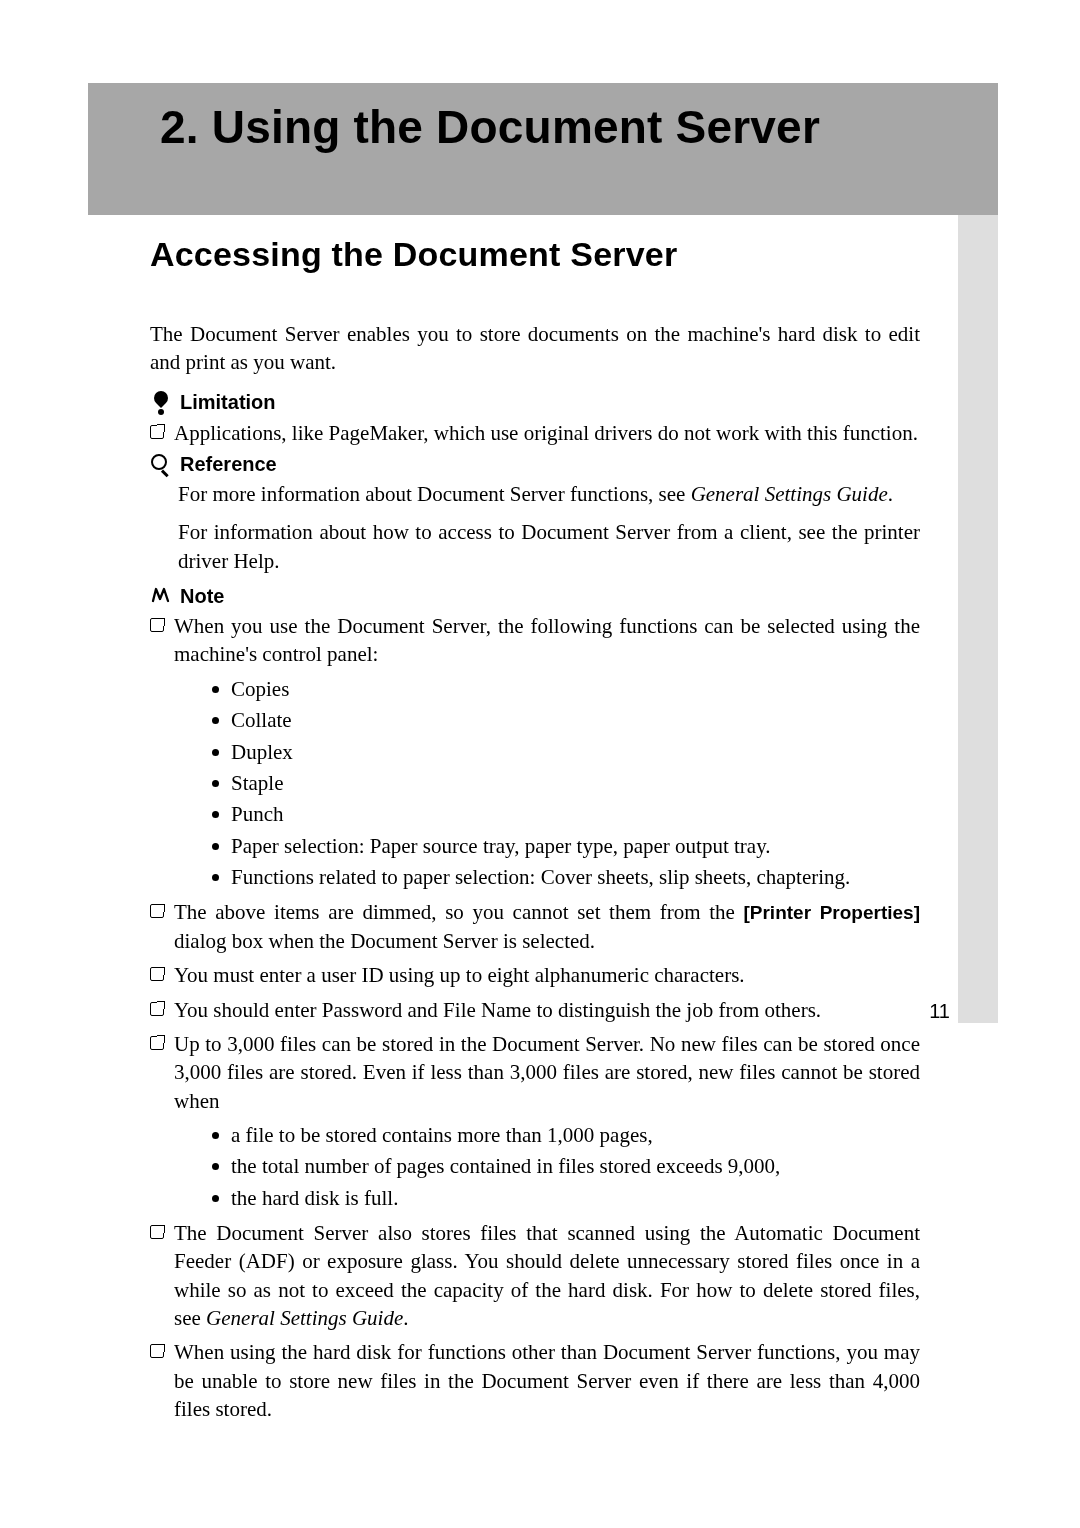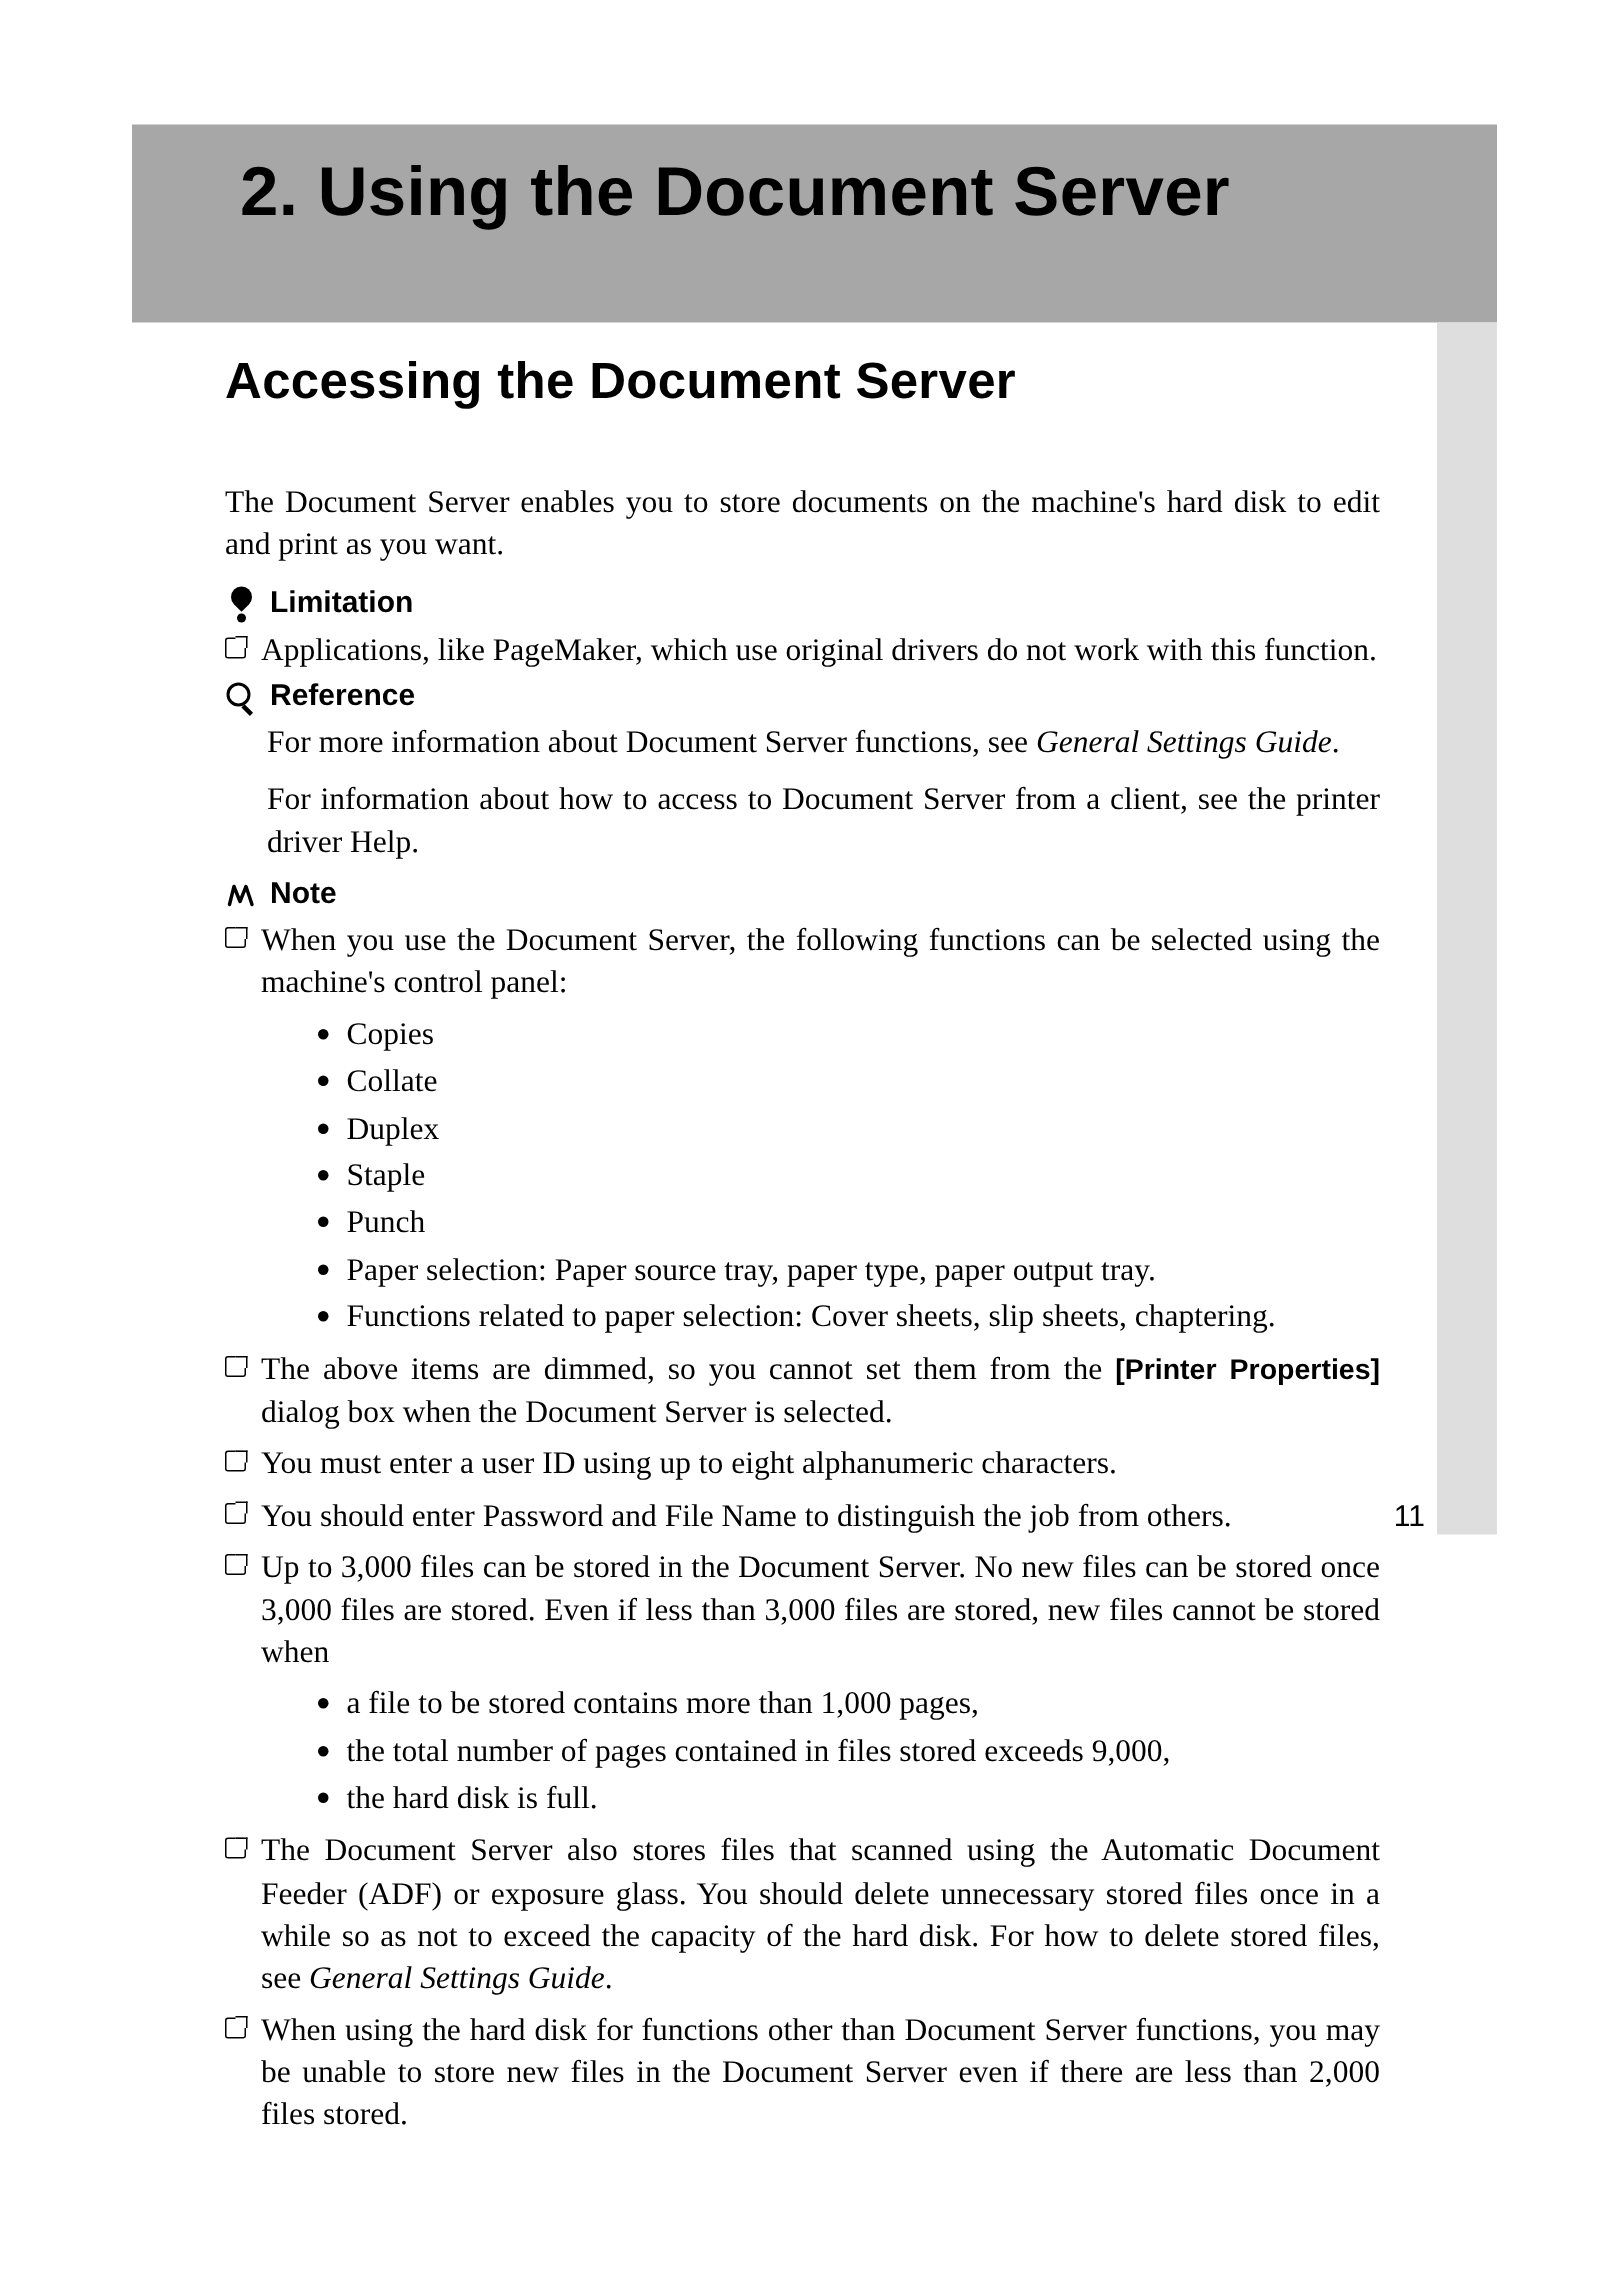--- a/index.html
+++ b/index.html
@@ -58,21 +58,20 @@
     letter-spacing: 0.2px;
   }
   .intro {
     font-size: 21px;
     line-height: 1.35;
     text-align: justify;
     margin-bottom: 14px;
   }
   .callout-row {
     display: flex;
-    align-items: center;
     gap: 8px;
     margin-top: 4px;
     margin-bottom: 4px;
   }
   .callout-label {
     font-family: Arial, Helvetica, sans-serif;
     font-weight: 700;
     font-size: 20px;
   }
   .icon-limitation {
@@ -307,19 +306,19 @@
 
     <div class="box-item">
       <span class="box-bullet"></span>
       <span class="box-text">
         <span>The Document Server also stores files that scanned using the Automatic Document Feeder (ADF) or exposure glass. You should delete unnecessary stored files once in a while so as not to exceed the capacity of the hard disk. For how to delete stored files, see </span><span class="italic">General Settings Guide</span><span>.</span>
       </span>
     </div>
 
     <div class="box-item">
       <span class="box-bullet"></span>
-      <span class="box-text">When using the hard disk for functions other than Document Server functions, you may be unable to store new files in the Document Server even if there are less than 2,000 files stored.</span>
+      <span class="box-text">When using the hard disk for functions other than Document Server functions, you may be unable to store new files in the Document Server even if there are less than 4,000 files stored.</span>
     </div>
 
   </div>
 
   <div class="page-number">11</div>
 </div>
 
 </body></html>

